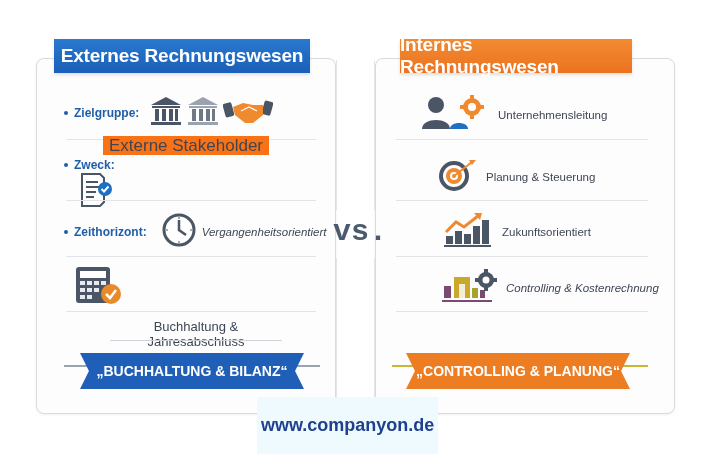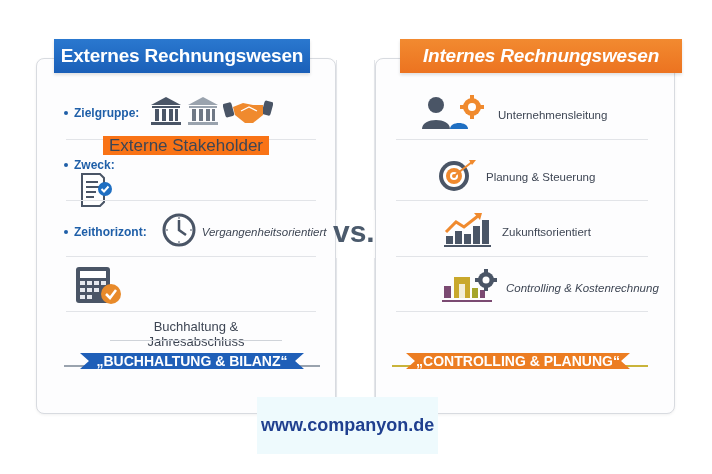--- a/index.html
+++ b/index.html
@@ -2,34 +2,34 @@
 <html><head>
 <meta charset="utf-8">
 <style>
   html, body { margin:0; padding:0; }
   body { width:712px; height:474px; background:#ffffff; position:relative; overflow:hidden; font-family:"Liberation Sans", sans-serif; }
   .panel { position:absolute; top:58px; width:298px; height:354px; border:1px solid #d8dbe0; border-radius:8px; background:#fdfdfe; box-shadow:0 1px 3px rgba(0,0,0,0.06); }
   .panel.left { left:36px; }
   .panel.right { left:375px; }
   .title-tab { position:absolute; top:39px; height:34px; border-radius:0; color:#fff; font-weight:bold; font-size:19px; display:flex; align-items:center; justify-content:center; letter-spacing:-0.2px; box-shadow:0 2px 3px rgba(0,0,0,0.12); }
   .title-tab.left { left:54px; width:256px; background:linear-gradient(#2a78cf,#1a5fb8); }
-  .title-tab.right { left:400px; width:282px; background:linear-gradient(#f28a30,#ec7320);font-style:italic; }
+  .title-tab.right { left:400px; width:232px; background:linear-gradient(#f28a30,#ec7320); }
 
   .row { position:absolute; display:flex; align-items:center; }
   .label { color:#1f5fa8; font-weight:bold; font-size:12px; display:flex; align-items:center; }
   .label .dot { width:4px; height:4px; border-radius:50%; background:#1f5fa8; margin-right:6px; }
   .desc { color:#3e4654; font-size:11.5px; font-style:italic; }
   .desc.plain { font-style:normal; }
   .divider { position:absolute; height:1px; background:#e2e4e8; }
   .icon { display:inline-block; }
 
-  .vs { position:absolute; left:333px; top:215px; font-size:30px; font-weight:bold; color:#4b5a6c; }
+  .vs { position:absolute; left:333px; top:215px; font-size:30px; font-weight:bold; color:#4b5a6c;font-family:Liberation Mono, monospace; }
   .vline { position:absolute; width:1px; background:#e3e5e9; }
 
-  .ribbon { position:absolute; height:16px; display:flex; align-items:center; justify-content:center; color:#fff; font-weight:bold; font-size:14px; }
+  .ribbon { position:absolute; height:36px; display:flex; align-items:center; justify-content:center; color:#fff; font-weight:bold; font-size:14px; }
   .ribbon-line { position:absolute; height:2px; }
   .footer { position:absolute; left:257px; top:397px; font-size:18px; font-weight:bold; color:#1f3f8f; background:#eefafd; padding:18px 4px; }
 </style>
 </head>
 <body>
 
 <div class="panel left"></div>
 <div class="panel right"></div>
 
 <div class="title-tab left">Externes Rechnungswesen</div>

